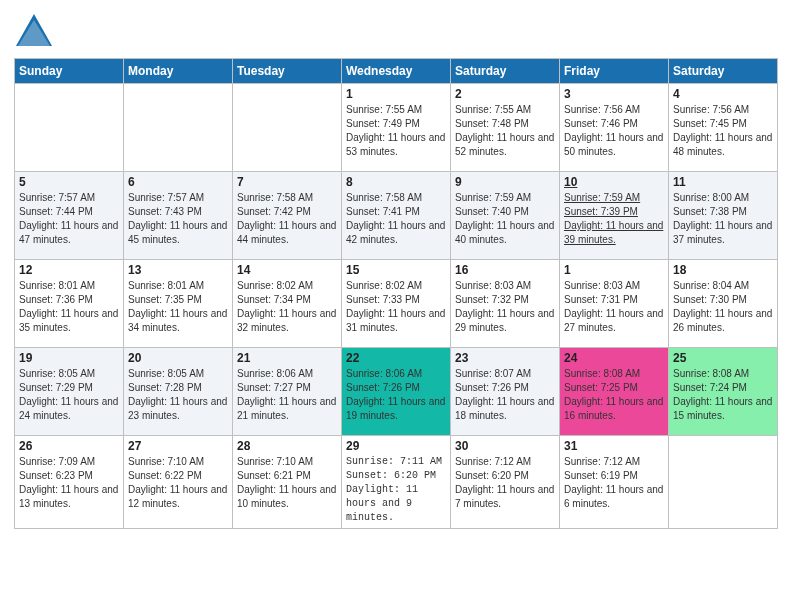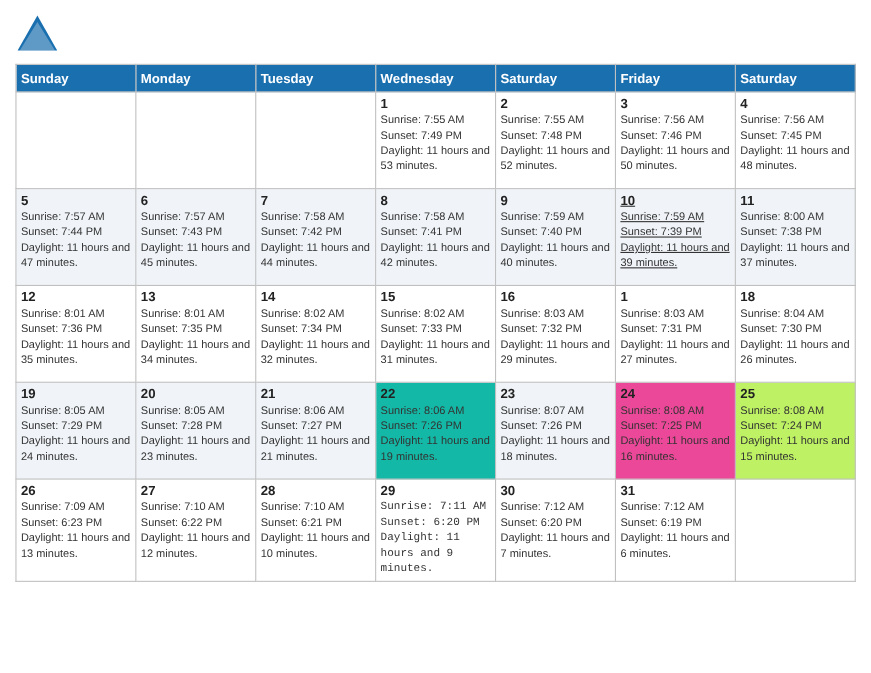--- a/index.html
+++ b/index.html
@@ -269,21 +269,21 @@
             <div class="day-info" style="white-space: pre-line;">Sunrise: 8:07 AM
 Sunset: 7:26 PM
 Daylight: 11 hours and 18 minutes.</div>
           </td>
           <td style="background: #ec4899;">
             <div class="day-number">24</div>
             <div class="day-info" style="white-space: pre-line;">Sunrise: 8:08 AM
 Sunset: 7:25 PM
 Daylight: 11 hours and 16 minutes.</div>
           </td>
-          <td style="background: #bef264;">
+          <td style="background: #86efac;">
             <div class="day-number">25</div>
             <div class="day-info" style="white-space: pre-line;">Sunrise: 8:08 AM
 Sunset: 7:24 PM
 Daylight: 11 hours and 15 minutes.</div>
           </td>
         </tr>
         <tr>
           <td>
             <div class="day-number">26</div>
             <div class="day-info" style="white-space: pre-line;">Sunrise: 7:09 AM

